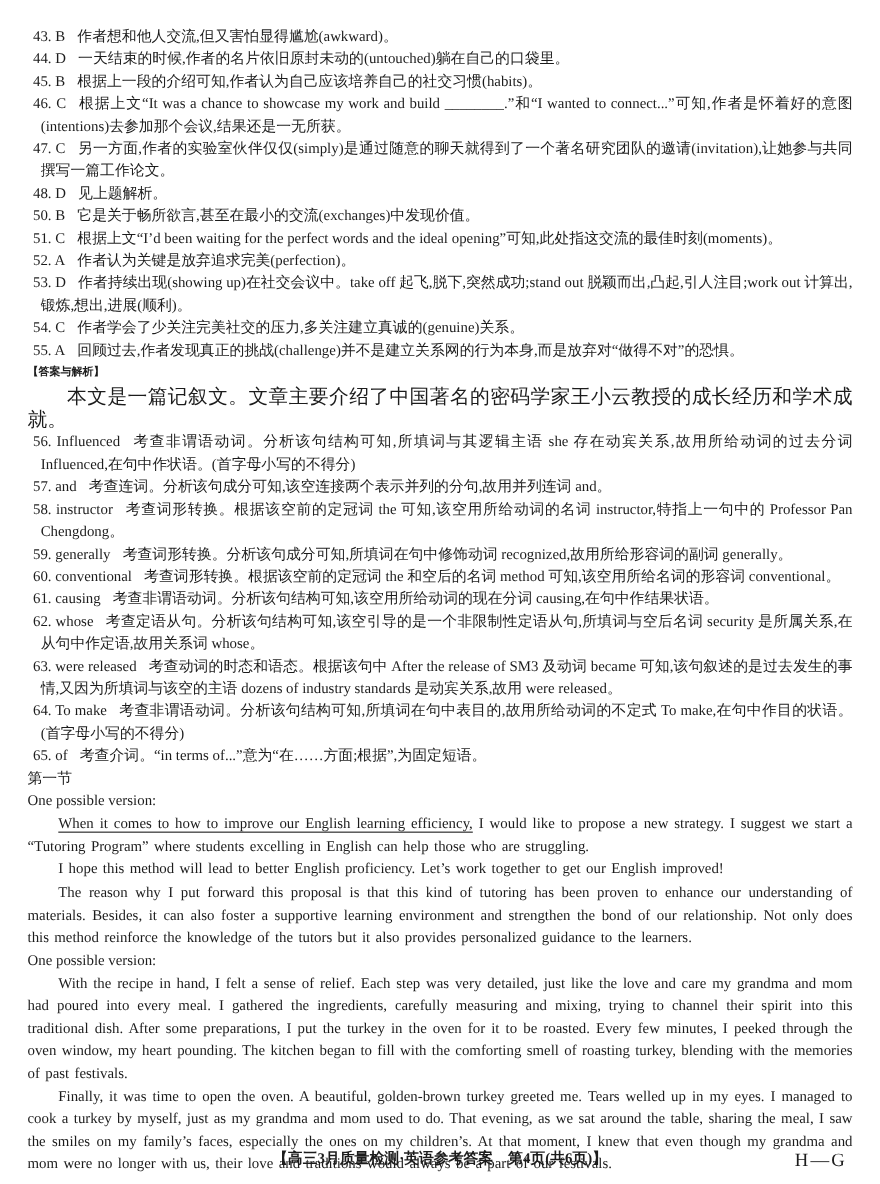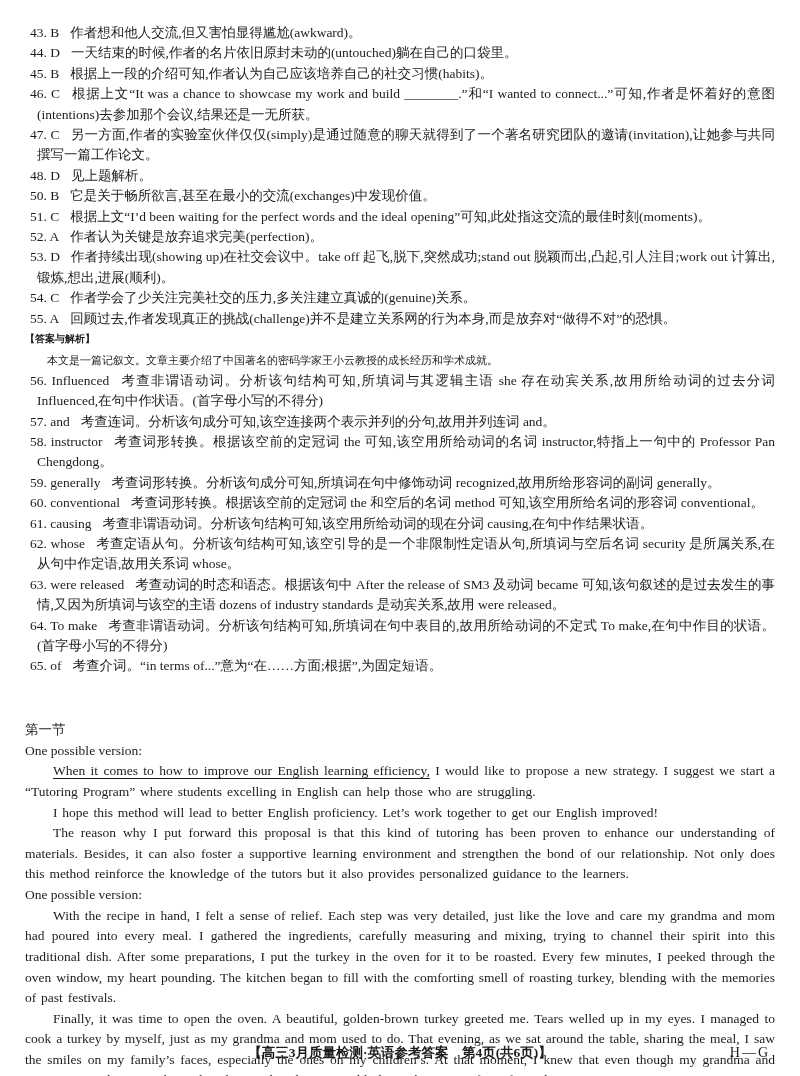--- a/index.html
+++ b/index.html
@@ -8,36 +8,36 @@
     padding:23px 25px 0 25px;
     background:#fff;color:#1c1c1c;position:relative;overflow:hidden;
     font-family:"Liberation Serif","DejaVu Serif",serif;
   }
   .ans{
     font-size:13.5px;line-height:20.4px;text-align:justify;
     padding-left:12px;text-indent:-7px;
   }
   .ans .num{margin-right:11px;white-space:nowrap;}
   .sec-header{font-weight:bold;font-size:10px;line-height:20.8px;}
-  .intro{font-size:11px;line-height:20.8px;text-indent:2em;text-align:justify;}
-  .essay-label{font-size:13.5px;line-height:20.8px;margin-top:43px;}
+  .intro{font-size:18px;line-height:20.8px;text-indent:2em;text-align:justify;}
+  .essay-label{font-size:13.5px;line-height:20.8px;}
   .version{font-size:13.5px;line-height:20.8px;}
   .essay-p{
     margin:0;font-size:13.5px;line-height:20.6px;
     text-align:justify;text-indent:28px;word-spacing:1.5px;
   }
   .u{text-decoration:underline;text-underline-offset:3px;}
   .it{}
   .footer{position:absolute;left:0;right:0;bottom:12px;height:20px;}
   .footer-center{
     position:absolute;left:50%;transform:translateX(-50%);
     font-weight:bold;font-size:13.5px;white-space:nowrap;
   }
   .footer-right{
-    position:absolute;right:30px;top:1px;font-size:14px;letter-spacing:2px;text-align:center;
+    position:absolute;right:30px;top:1px;font-size:17px;letter-spacing:2px;text-align:center;
   }
 </style>
 </head>
 <body>
 
 <div class="page">
 
   <div class="ans"><span class="num">43. B</span><span>作者想和他人交流,但又害怕显得尴尬(awkward)。</span></div>
   <div class="ans"><span class="num">44. D</span><span>一天结束的时候,作者的名片依旧原封未动的(untouched)躺在自己的口袋里。</span></div>
   <div class="ans"><span class="num">45. B</span><span>根据上一段的介绍可知,作者认为自己应该培养自己的社交习惯(habits)。</span></div>

